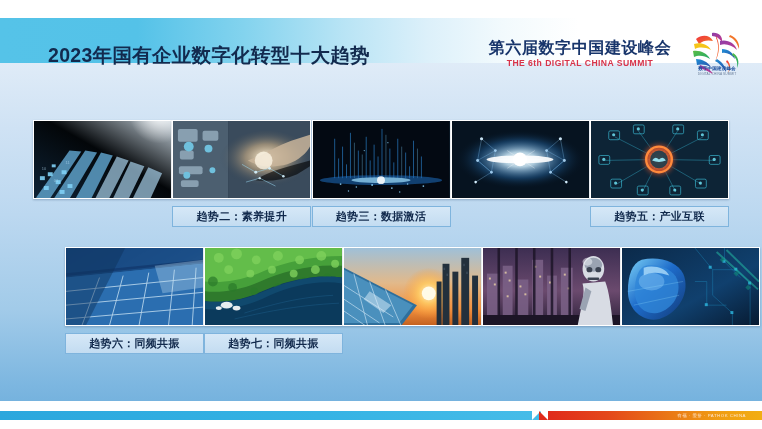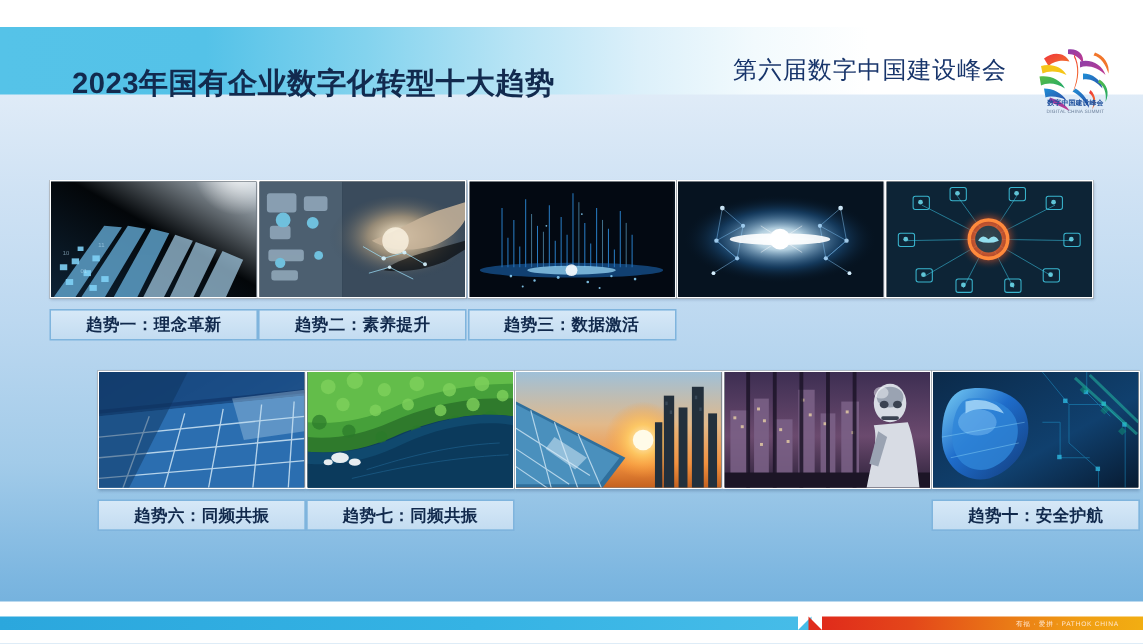--- a/index.html
+++ b/index.html
@@ -66,21 +66,21 @@
   }
   .summit-block {
     position: absolute;
     left: 482px;
     top: 20px;
     width: 196px;
     text-align: center;
   }
   .summit-cn {
     font-size: 16px;
-    font-weight: normal;
+    font-weight: bold;
     color: #18356b;
     letter-spacing: 0.6px;
     white-space: nowrap;
     line-height: 19px;
   }
   .summit-en {
     font-size: 8.6px;
     font-weight: bold;
     color: #d8344a;
     letter-spacing: 0.45px;
@@ -237,20 +237,21 @@
 
 <div id="slide">
 
   <div class="top-margin"></div>
 
   <div class="header">
     <div class="header-title">2023年国有企业数字化转型十大趋势</div>
 
     <div class="summit-block">
       <div class="summit-cn">第六届数字中国建设峰会</div>
+      <div class="summit-en">THE 6th DIGITAL CHINA SUMMIT</div>
     </div>
 
     <div class="logo-mark">
       <svg width="62" height="48" viewBox="0 0 62 48">
         <defs>
           <linearGradient id="gRed" x1="0" y1="0" x2="1" y2="1">
             <stop offset="0%" stop-color="#f0353c"></stop>
               <stop offset="100%" stop-color="#f2762a"></stop>
           </linearGradient>
           <linearGradient id="gYel" x1="0" y1="0" x2="1" y2="1">
@@ -331,21 +332,20 @@
               <rect x="34" y="64" width="5" height="4"></rect>
                 <rect x="26" y="70" width="5" height="4"></rect>
             </g>
             <g fill="#bfe6fb" opacity="0.55" font-size="4">
               <text x="8" y="50">10</text>
                 <text x="20" y="62">01</text>
                 <text x="32" y="44">11</text>
             </g>
           </svg>
         </div>
-        <div class="label">趋势一：理念革新</div>
       </div>
       <div class="card-spacer"></div>
 
       <div class="card">
         <div class="thumb">
           <svg class="thumb-art" viewBox="0 0 139 79" preserveAspectRatio="none">
             <defs>
               <radialGradient id="c2glow" cx="0.5" cy="0.45" r="0.5">
                 <stop offset="0%" stop-color="#fff6e0"></stop>
                   <stop offset="45%" stop-color="#f0c890" stop-opacity="0.5"></stop>
@@ -531,20 +531,21 @@
                 <circle cx="52" cy="70" r="1.6"></circle>
               <circle cx="25" cy="63" r="1.6"></circle>
                 <circle cx="13" cy="39" r="1.6"></circle>
             </g>
             <circle cx="69" cy="39" r="21" fill="url(#hub)"></circle>
             <circle cx="69" cy="39" r="13" fill="none" stroke="#ff8a3c" stroke-width="2.4"></circle>
             <circle cx="69" cy="39" r="9" fill="#10394f" opacity="0.85"></circle>
             <path d="M62 40 q3 -5 7 -1 q4 -4 7 1 q-7 3 -14 0 Z" fill="#9ef0ff" opacity="0.9"></path>
           </svg>
         </div>
+        <div class="label">趋势五：产业互联</div>
       </div>
     </div>
 
     <div class="row">
 
       <div class="card">
         <div class="thumb">
           <svg class="thumb-art" viewBox="0 0 139 79" preserveAspectRatio="none">
             <defs>
               <linearGradient id="sp6" x1="0" y1="0" x2="1" y2="1">
@@ -775,21 +776,20 @@
             <path d="M20 12 C38 8, 56 14, 62 26 C70 44, 58 66, 38 72 C20 76, 6 62, 6 44 C6 28, 10 16, 20 12 Z" fill="url(#sh10)" opacity="0.95"></path>
             <path d="M24 18 C38 16, 52 22, 56 32 C61 46, 52 62, 36 66 C22 68, 13 58, 13 44 C13 30, 17 20, 24 18 Z" fill="#2f86d8" opacity="0.8"></path>
             <path d="M22 20 C32 17, 44 20, 48 28 C38 24, 28 24, 22 28 Z" fill="#bfe8ff" opacity="0.7"></path>
             <ellipse cx="30" cy="34" rx="13" ry="9" fill="#9fd8ff" opacity="0.35"></ellipse>
             <g stroke="#9fe6ff" stroke-width="0.5" opacity="0.5" fill="none">
               <path d="M6 44 L62 34"></path>
                 <path d="M12 58 L58 48"></path>
             </g>
           </svg>
         </div>
-        <div class="label">趋势十：安全护航</div>
       </div>
     </div>
   </div>
 
   <div class="footer-white">
     <div class="footer-bar-left"></div>
     <div class="footer-bar-right"></div>
     <div class="footer-text">有福 · 爱拼 · PATHOK CHINA</div>
   </div>
 

